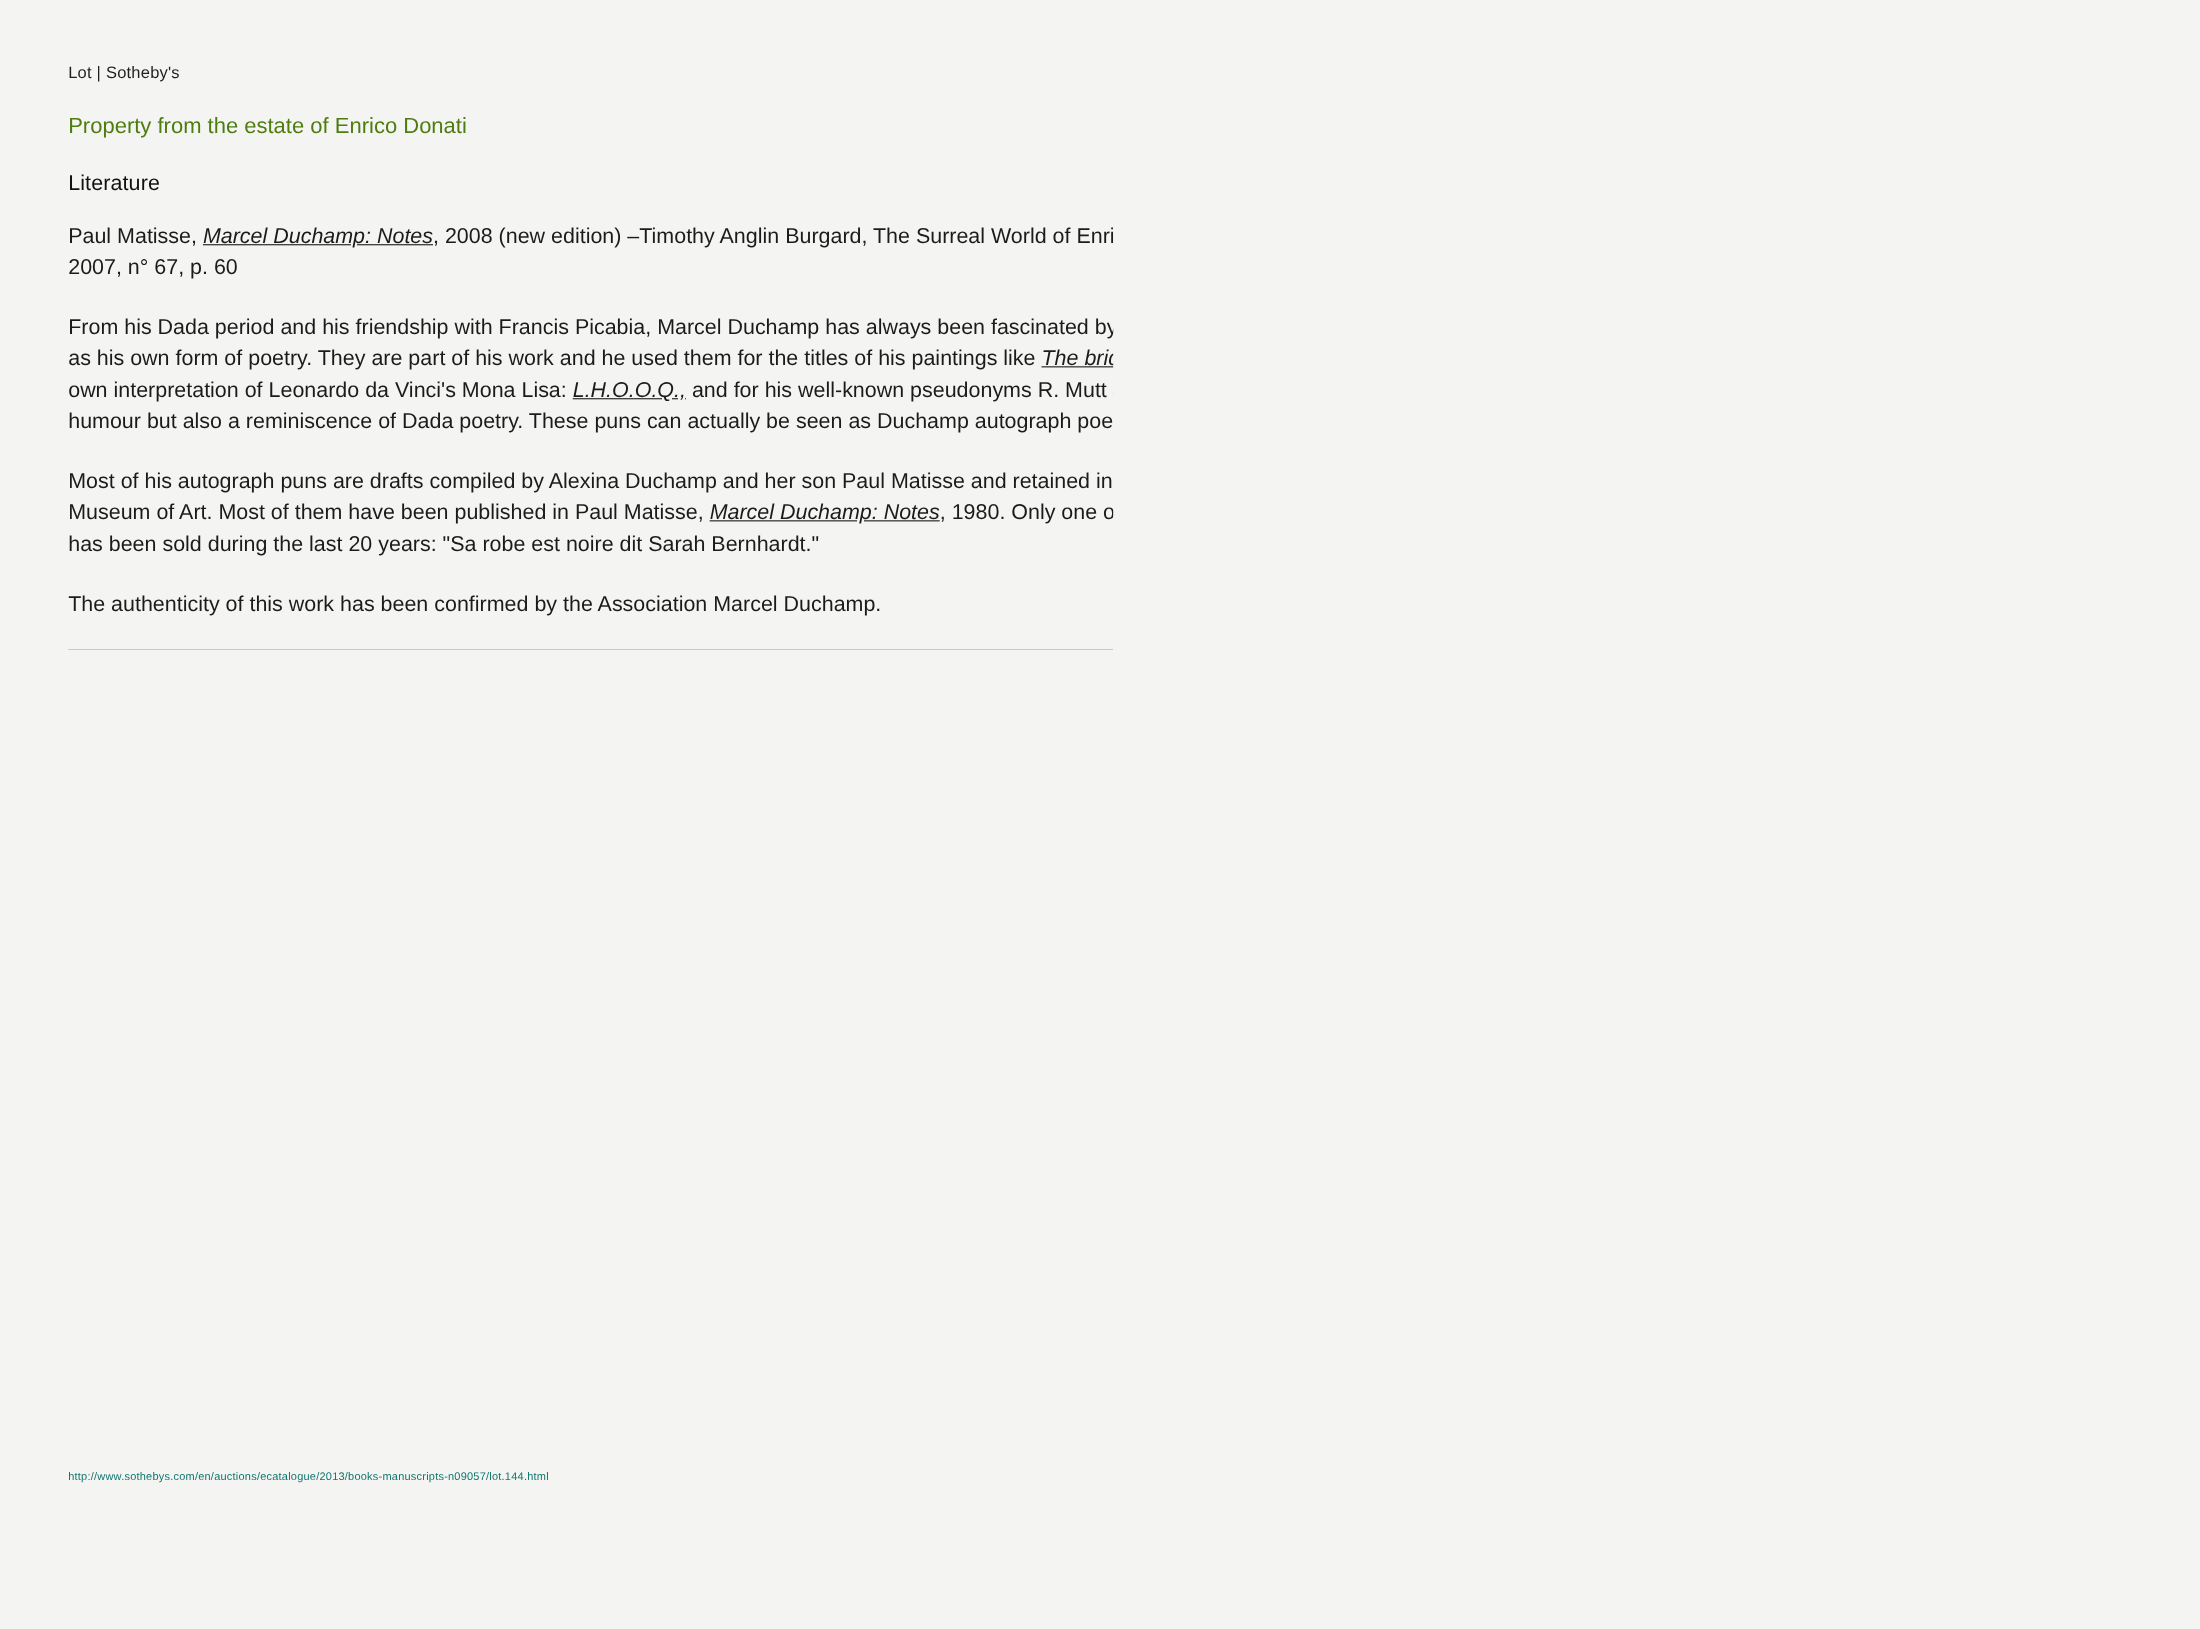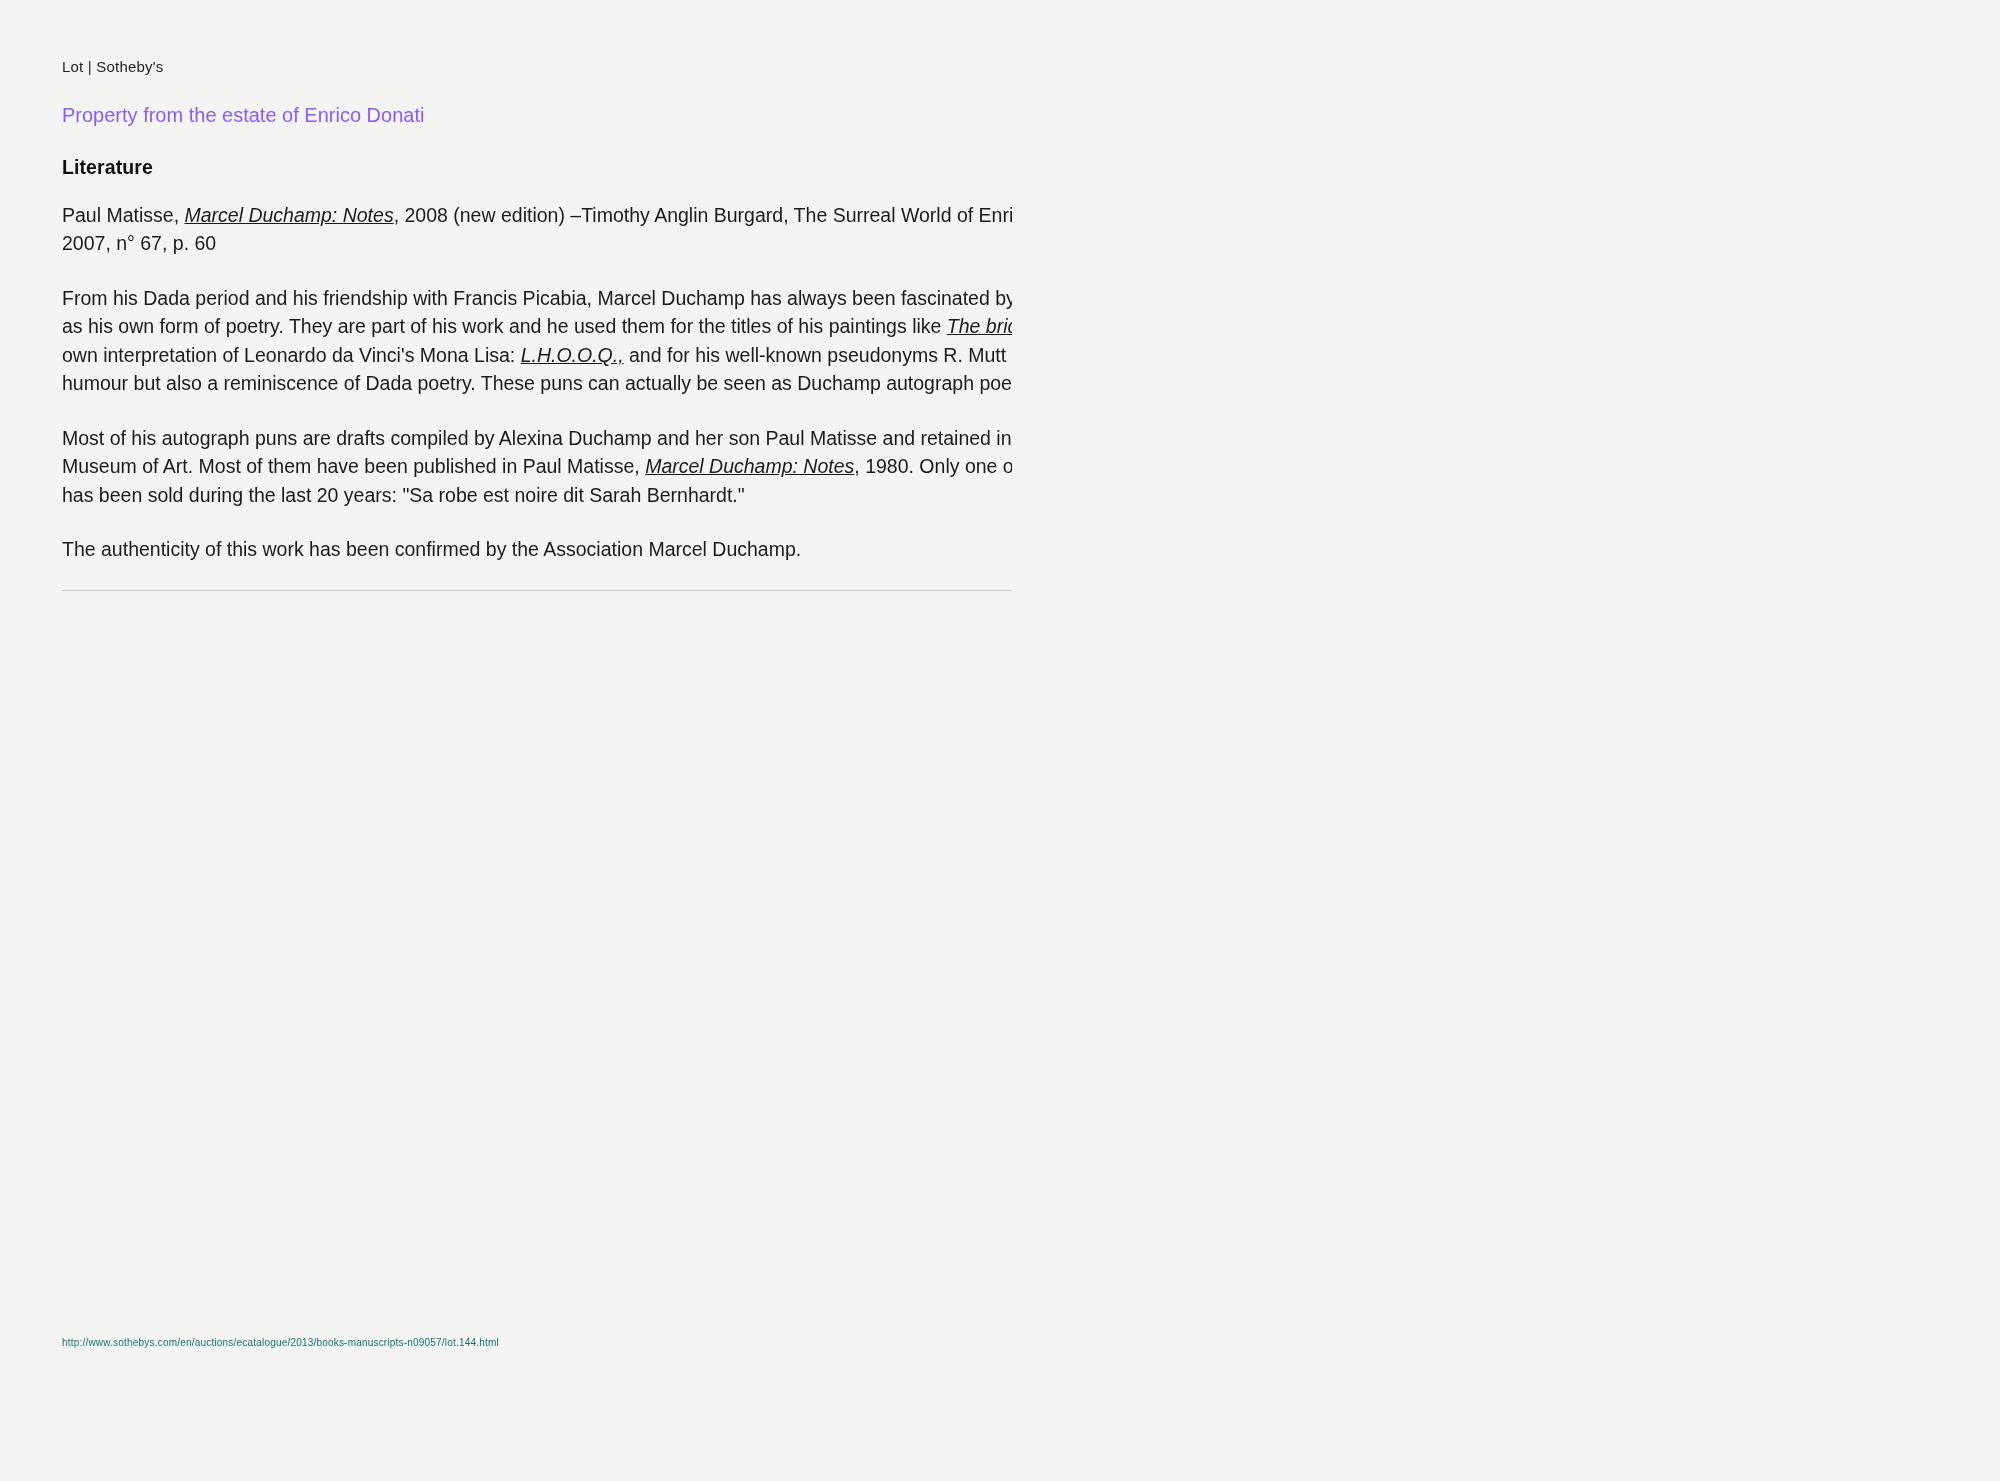--- a/index.html
+++ b/index.html
@@ -46,26 +46,26 @@
   .clip-window {
     width: 950px;
     overflow: hidden;
   }
 
   .provenance-line {
     font-size: 20px;
     line-height: 1.5;
     margin: 0 0 26px 0;
     white-space: nowrap;
-    color: #8b5cf6;
+    color: #4d7c0f;
   }
 
   h2.section-title {
     font-size: 19.5px;
-    font-weight: bold;
+    font-weight: normal;
     margin: 0 0 22px 0;
     color: #111;
     letter-spacing: 0.1px;
   }
 
   p.body-par {
     font-size: 19.5px;
     line-height: 1.46;
     margin: 0 0 26px 0;
     color: #1b1b1b;

